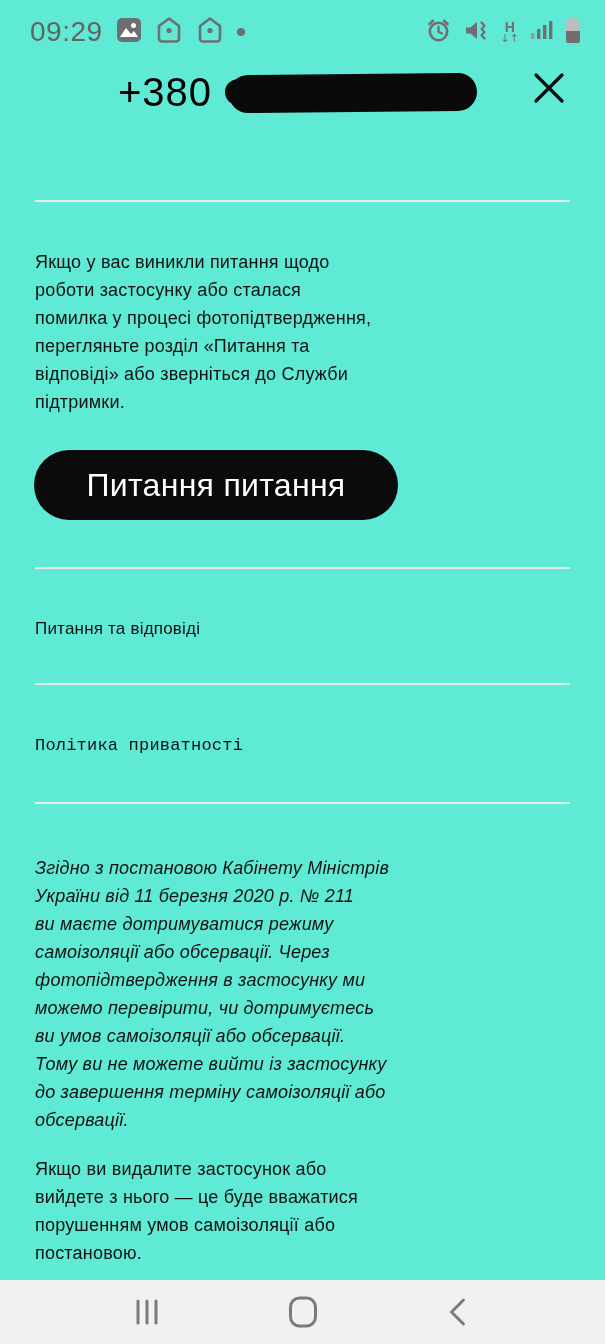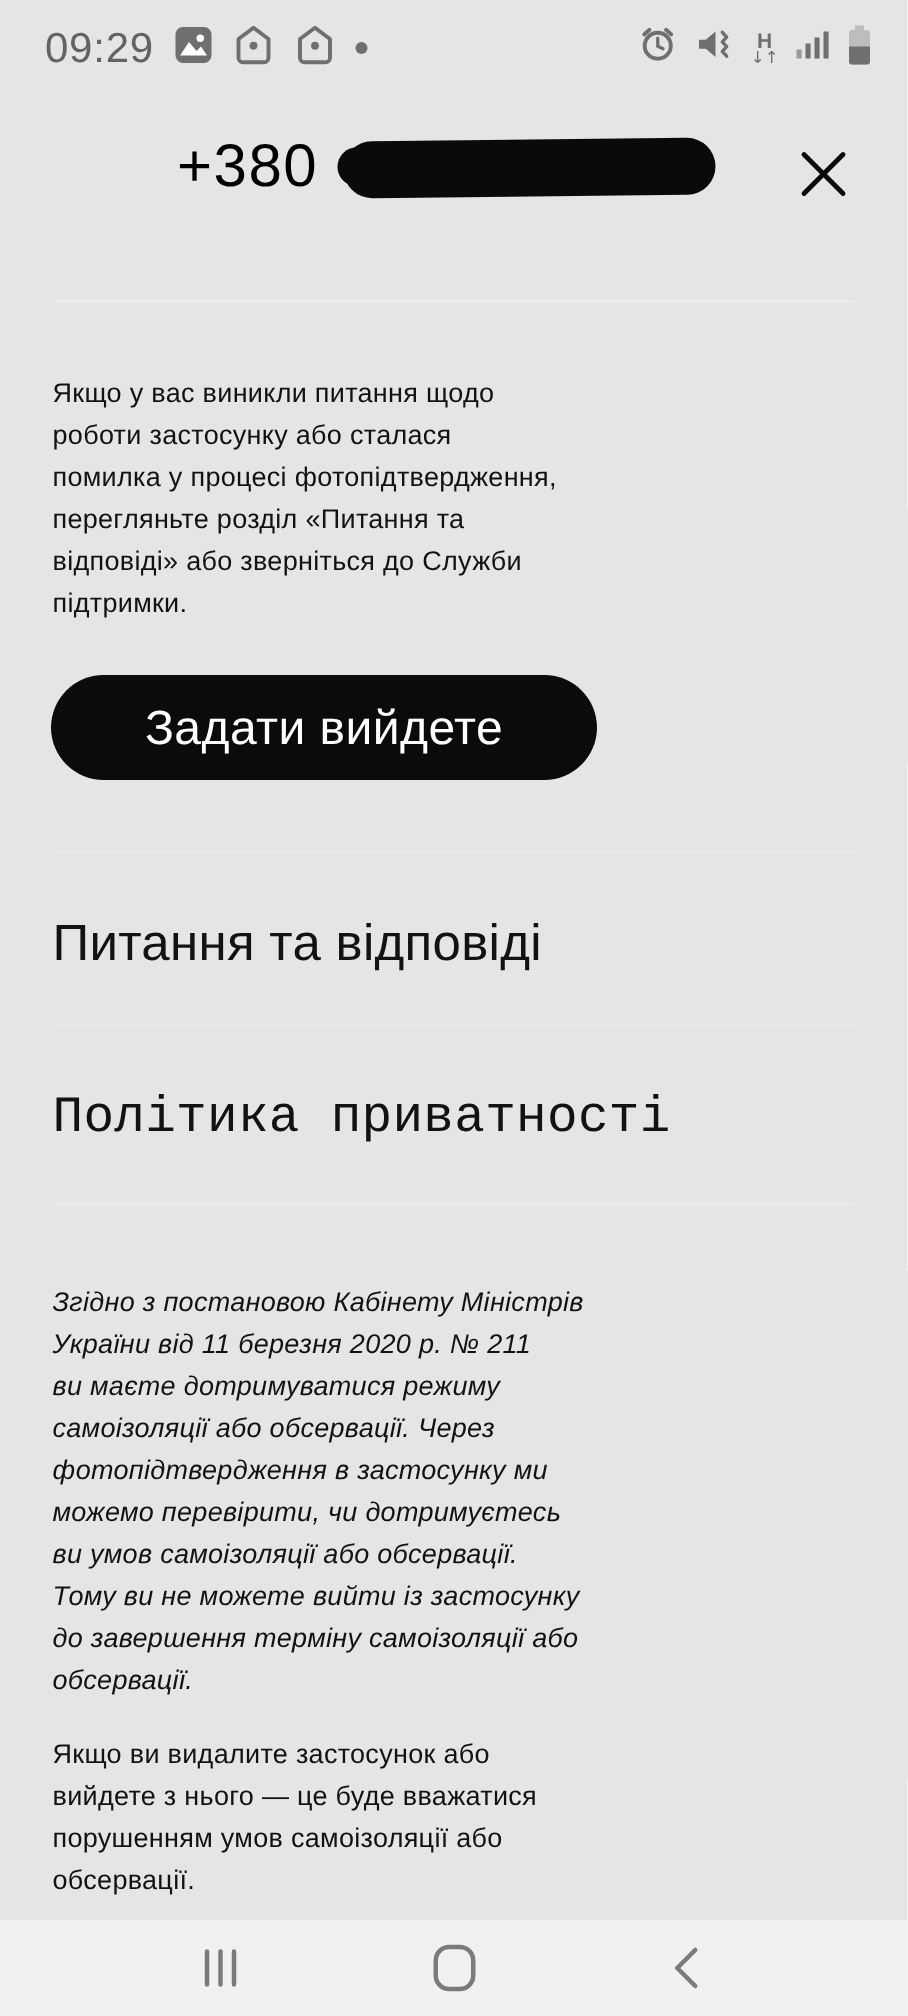--- a/index.html
+++ b/index.html
@@ -2,21 +2,21 @@
 <html><head>
 <meta charset="utf-8">
 <style>
   * { margin: 0; padding: 0; box-sizing: border-box; }
   html, body { background: #ffffff; }
   body { font-family: "Liberation Sans", sans-serif; color: #111111; }
   .screen {
     position: relative;
     width: 605px;
     height: 1344px;
-    background: #e5e5e5;
+    background: #5eead4;
     overflow: hidden;
     margin: 0 auto;
   }
 
   
   .status-bar {
     height: 64px;
     display: flex;
     align-items: center;
     padding: 0 24px 0 30px;
@@ -28,21 +28,21 @@
   .hspa { display: flex; flex-direction: column; align-items: center; line-height: 1; color: #6f6f6f; }
   .hspa .h { font-size: 14px; font-weight: bold; }
   .hspa .arrows { font-family: "DejaVu Sans", sans-serif; font-size: 11px; margin-top: -1px; }
   .notif-dot { width: 8px; height: 8px; border-radius: 50%; background: #6f6f6f; }
 
   
   .header {
     margin-top: 6px;
     height: 64px;
     display: flex;
-    align-items: flex-end;
+    align-items: flex-start;
     padding: 0 38px 0 118px;
   }
   .phone-group { display: flex; align-items: center; gap: 17px; }
   .phone-prefix { font-size: 40px; font-weight: 500; color: #000000; letter-spacing: 1px; }
   .redacted {
     width: 248px; height: 38px;
     background: #0a0a0a;
     border-radius: 19px;
     transform: rotate(-0.6deg);
     position: relative;
@@ -85,21 +85,21 @@
     color: #ffffff;
     font-family: "Liberation Sans", sans-serif;
     font-size: 32px;
     letter-spacing: 0.3px;
     cursor: pointer;
   }
 
   .menu-link {
     display: block;
     margin: 0 35px;
-    font-size: 34px;
+    font-size: 17px;
     line-height: 30px;
     letter-spacing: 0.2px;
     color: #121212;
     cursor: pointer;
   }
   .link-faq { margin-top: 45px; }
   .link-privacy { margin-top: 46px; font-family: Liberation Mono, monospace; }
 
   
   .nav-bar {
@@ -194,21 +194,21 @@
 
   <div class="divider d1"></div>
 
   <p class="para para-intro">Якщо у вас виникли питання щодо
 роботи застосунку або сталася
 помилка у процесі фотопідтвердження,
 перегляньте розділ «Питання та
 відповіді» або зверніться до Служби
 підтримки.</p>
 
-  <button class="ask-button">Задати вийдете</button>
+  <button class="ask-button">Питання питання</button>
 
   <div class="divider d2"></div>
 
   <a class="menu-link link-faq">Питання та відповіді</a>
 
   <div class="divider d3"></div>
 
   <a class="menu-link link-privacy">Політика приватності</a>
 
   <div class="divider d4"></div>
@@ -220,21 +220,21 @@
 фотопідтвердження в застосунку ми
 можемо перевірити, чи дотримуєтесь
 ви умов самоізоляції або обсервації.
 Тому ви не можете вийти із застосунку
 до завершення терміну самоізоляції або
 обсервації.</p>
 
   <p class="para para-warning">Якщо ви видалите застосунок або
 вийдете з нього — це буде вважатися
 порушенням умов самоізоляції або
-обсервації.</p>
+постановою.</p>
 
   <div class="nav-bar">
     <span class="nav-btn">
       <svg width="34" height="34" viewBox="0 0 34 34">
           <path d="M8 6 V28 M17 6 V28 M26 6 V28" stroke="#7b7b7b" stroke-width="3" stroke-linecap="round"></path>
         </svg>
     </span>
     <span class="nav-btn">
       <svg width="34" height="34" viewBox="0 0 34 34">
           <rect x="4.5" y="3" width="25" height="28" rx="9" fill="none" stroke="#7b7b7b" stroke-width="3"></rect>

